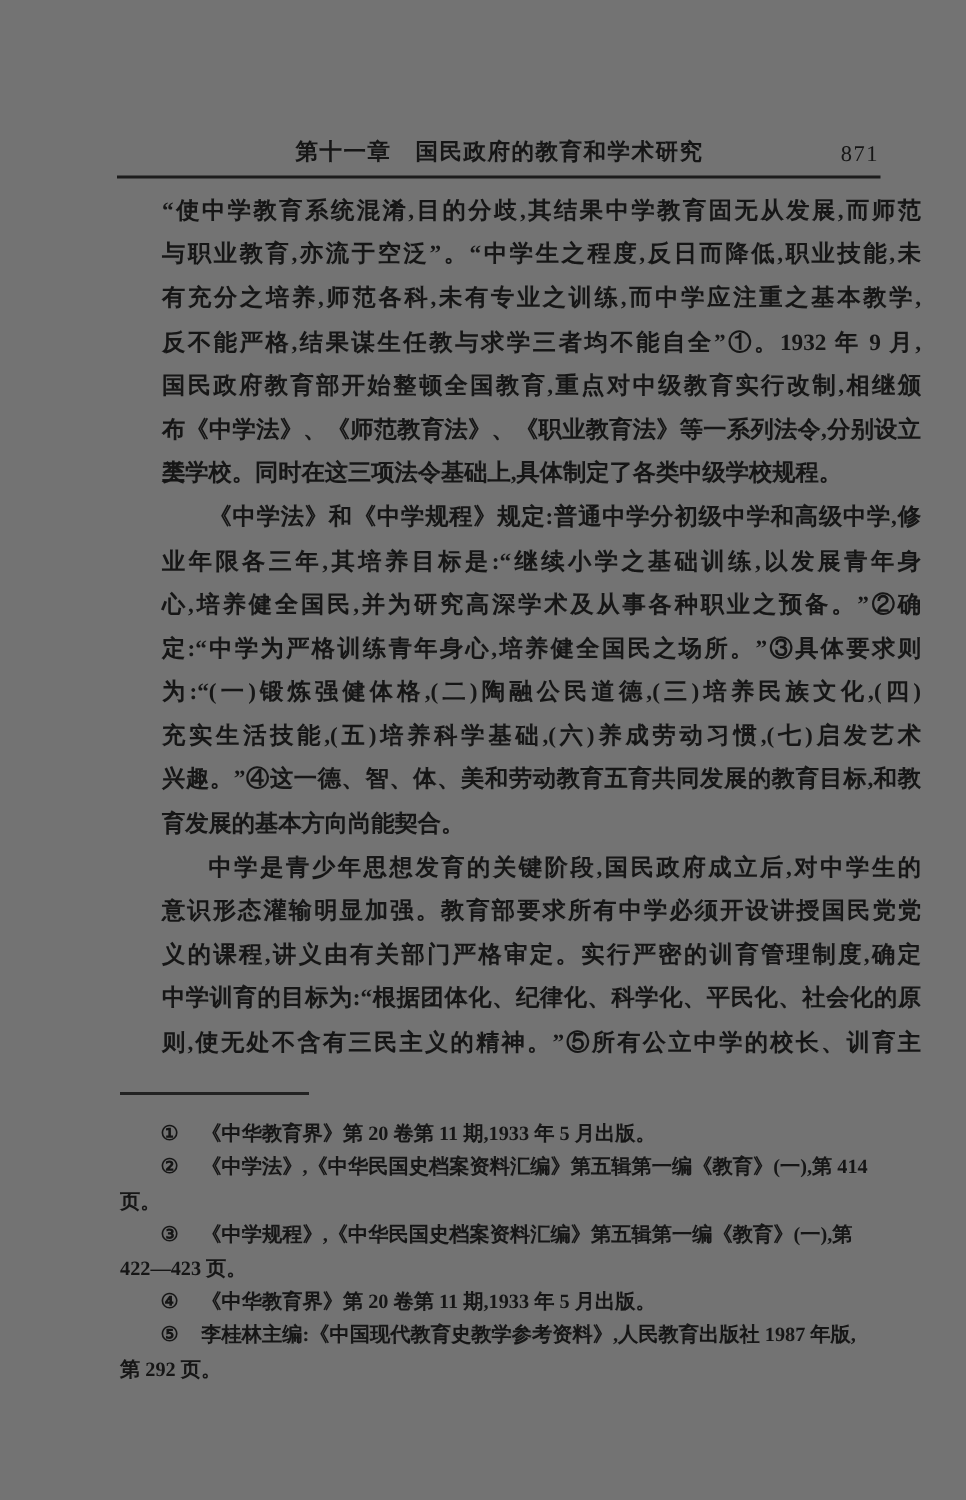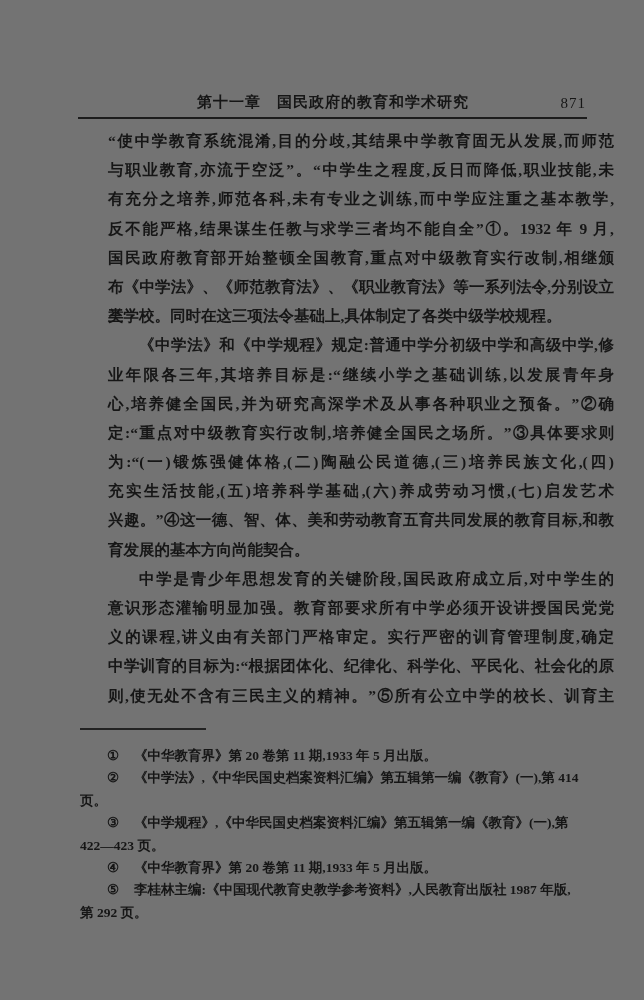--- a/index.html
+++ b/index.html
@@ -53,21 +53,21 @@
     <div class="bline">“使中学教育系统混淆,目的分歧,其结果中学教育固无从发展,而师范</div>
     <div class="bline">与职业教育,亦流于空泛”。“中学生之程度,反日而降低,职业技能,未</div>
     <div class="bline">有充分之培养,师范各科,未有专业之训练,而中学应注重之基本教学,</div>
     <div class="bline">反不能严格,结果谋生任教与求学三者均不能自全”①。1932 年 9 月,</div>
     <div class="bline">国民政府教育部开始整顿全国教育,重点对中级教育实行改制,相继颁</div>
     <div class="bline">布《中学法》、《师范教育法》、《职业教育法》等一系列法令,分别设立三</div>
     <div class="bline end">类学校。同时在这三项法令基础上,具体制定了各类中级学校规程。</div>
     <div class="bline ind">《中学法》和《中学规程》规定:普通中学分初级中学和高级中学,修</div>
     <div class="bline">业年限各三年,其培养目标是:“继续小学之基础训练,以发展青年身</div>
     <div class="bline">心,培养健全国民,并为研究高深学术及从事各种职业之预备。”②确</div>
-    <div class="bline">定:“重点对中级教育实行改制,培养健全国民之场所。”③具体要求则</div>
+    <div class="bline">定:“中学为严格训练青年身心,培养健全国民之场所。”③具体要求则</div>
     <div class="bline">为:“(一)锻炼强健体格,(二)陶融公民道德,(三)培养民族文化,(四)</div>
     <div class="bline">充实生活技能,(五)培养科学基础,(六)养成劳动习惯,(七)启发艺术</div>
     <div class="bline">兴趣。”④这一德、智、体、美和劳动教育五育共同发展的教育目标,和教</div>
     <div class="bline end">育发展的基本方向尚能契合。</div>
     <div class="bline ind">中学是青少年思想发育的关键阶段,国民政府成立后,对中学生的</div>
     <div class="bline">意识形态灌输明显加强。教育部要求所有中学必须开设讲授国民党党</div>
     <div class="bline">义的课程,讲义由有关部门严格审定。实行严密的训育管理制度,确定</div>
     <div class="bline">中学训育的目标为:“根据团体化、纪律化、科学化、平民化、社会化的原</div>
     <div class="bline">则,使无处不含有三民主义的精神。”⑤所有公立中学的校长、训育主</div>
   </div>

